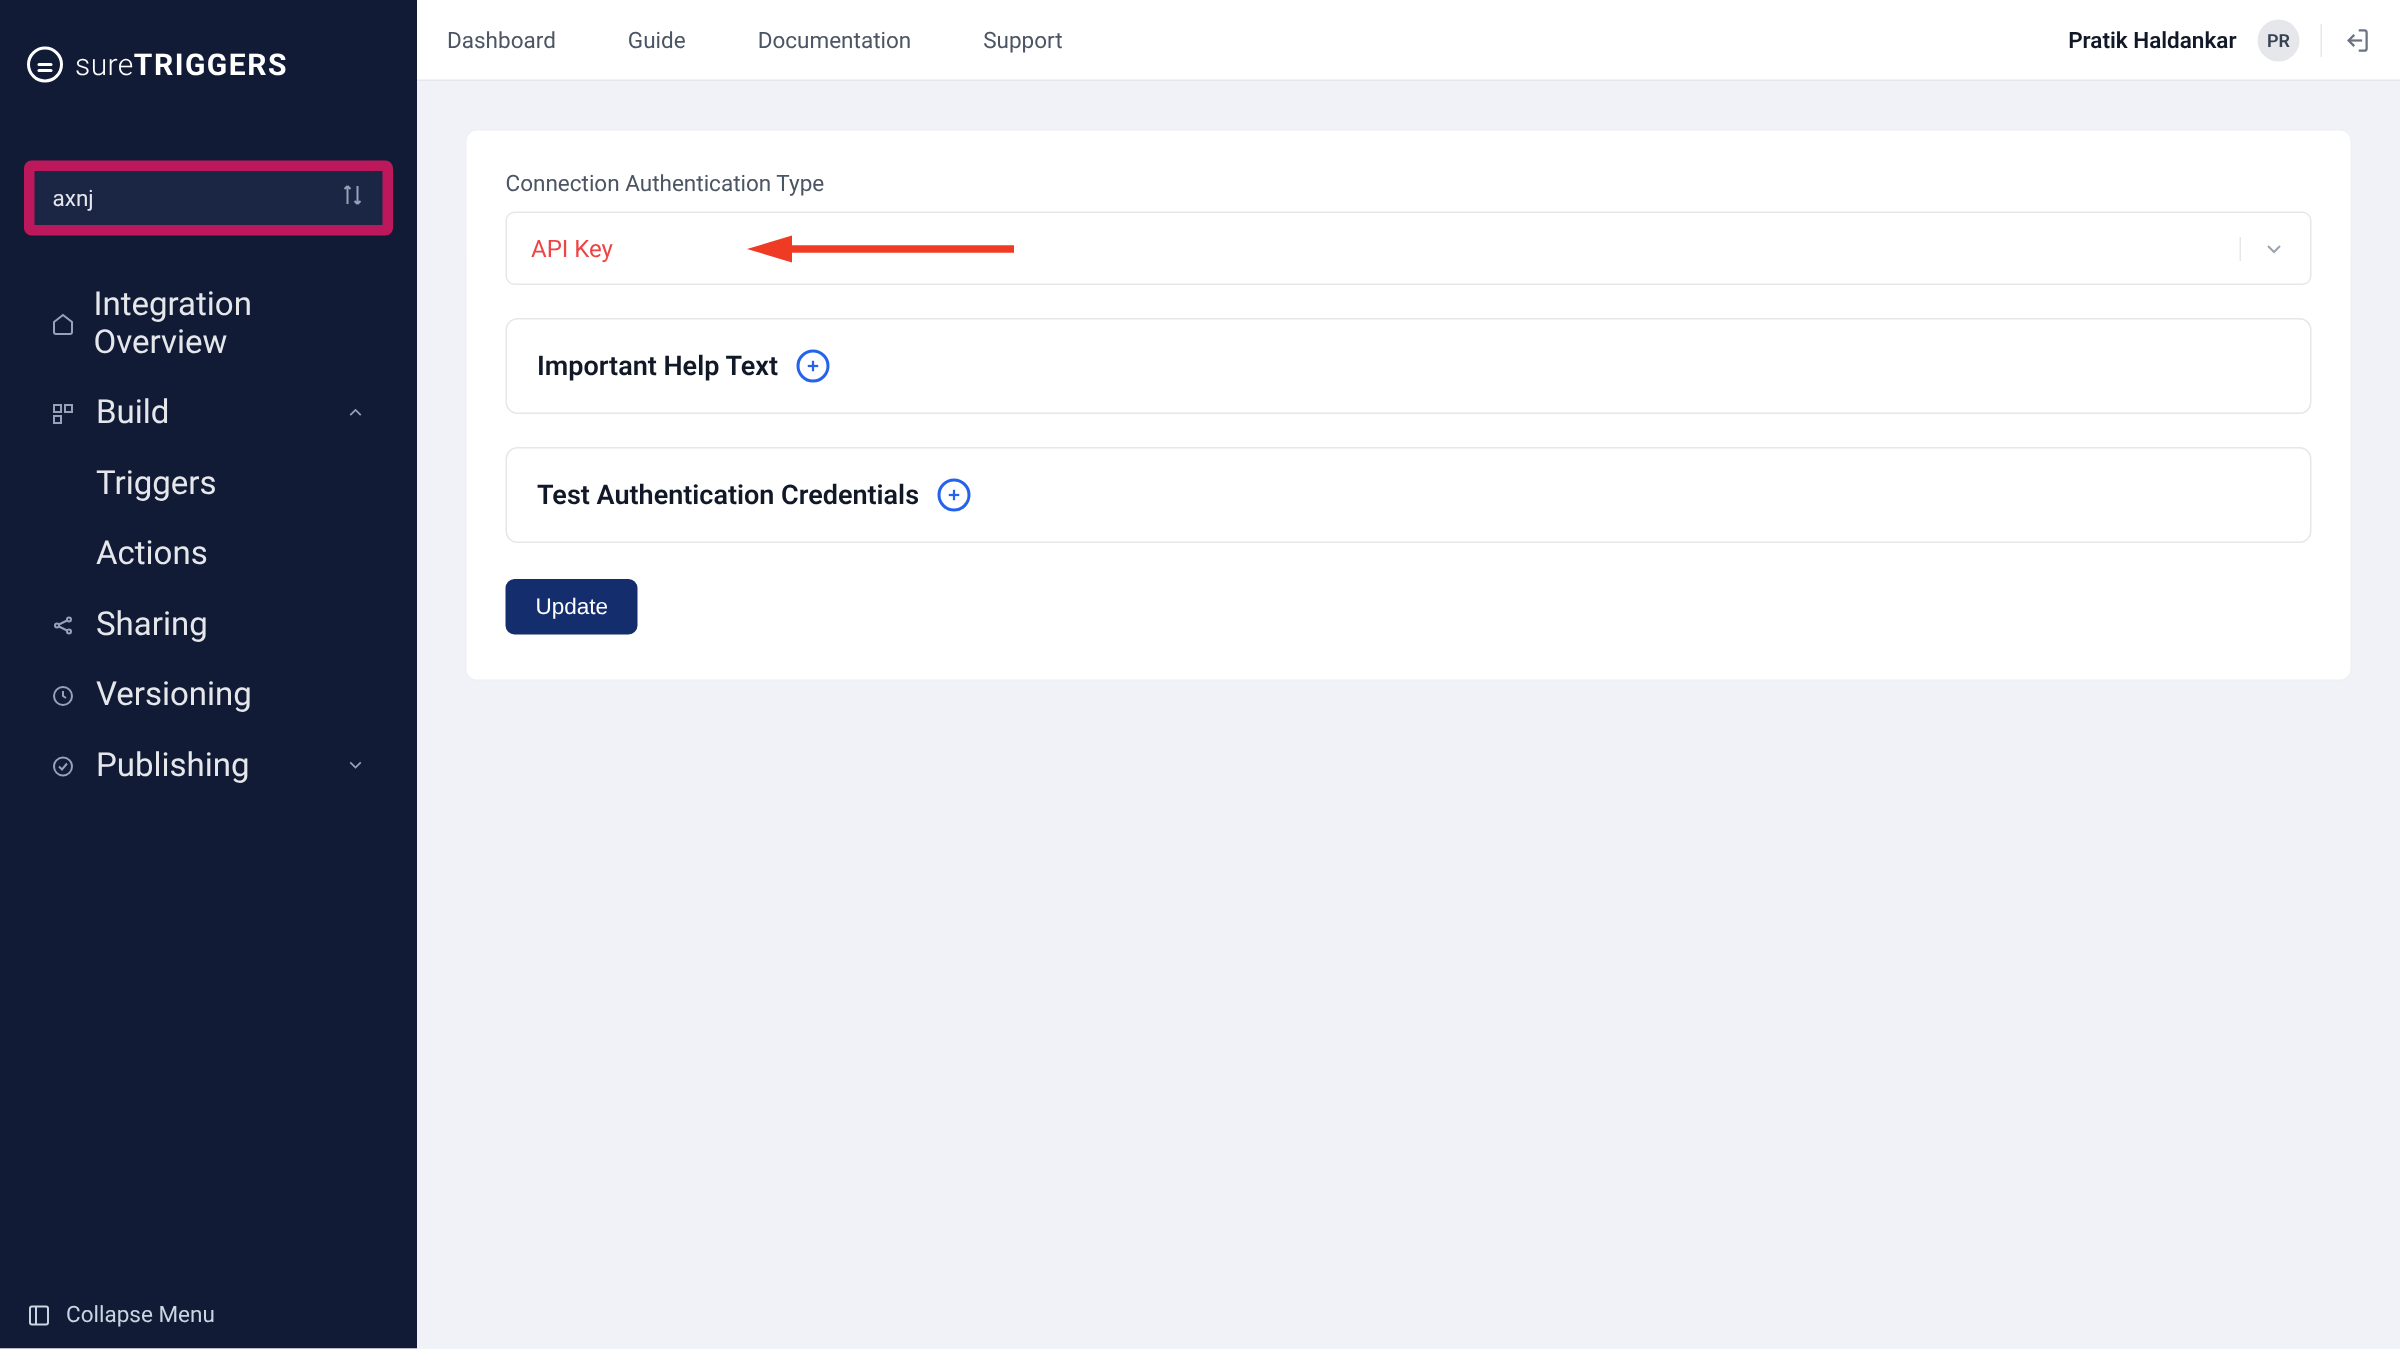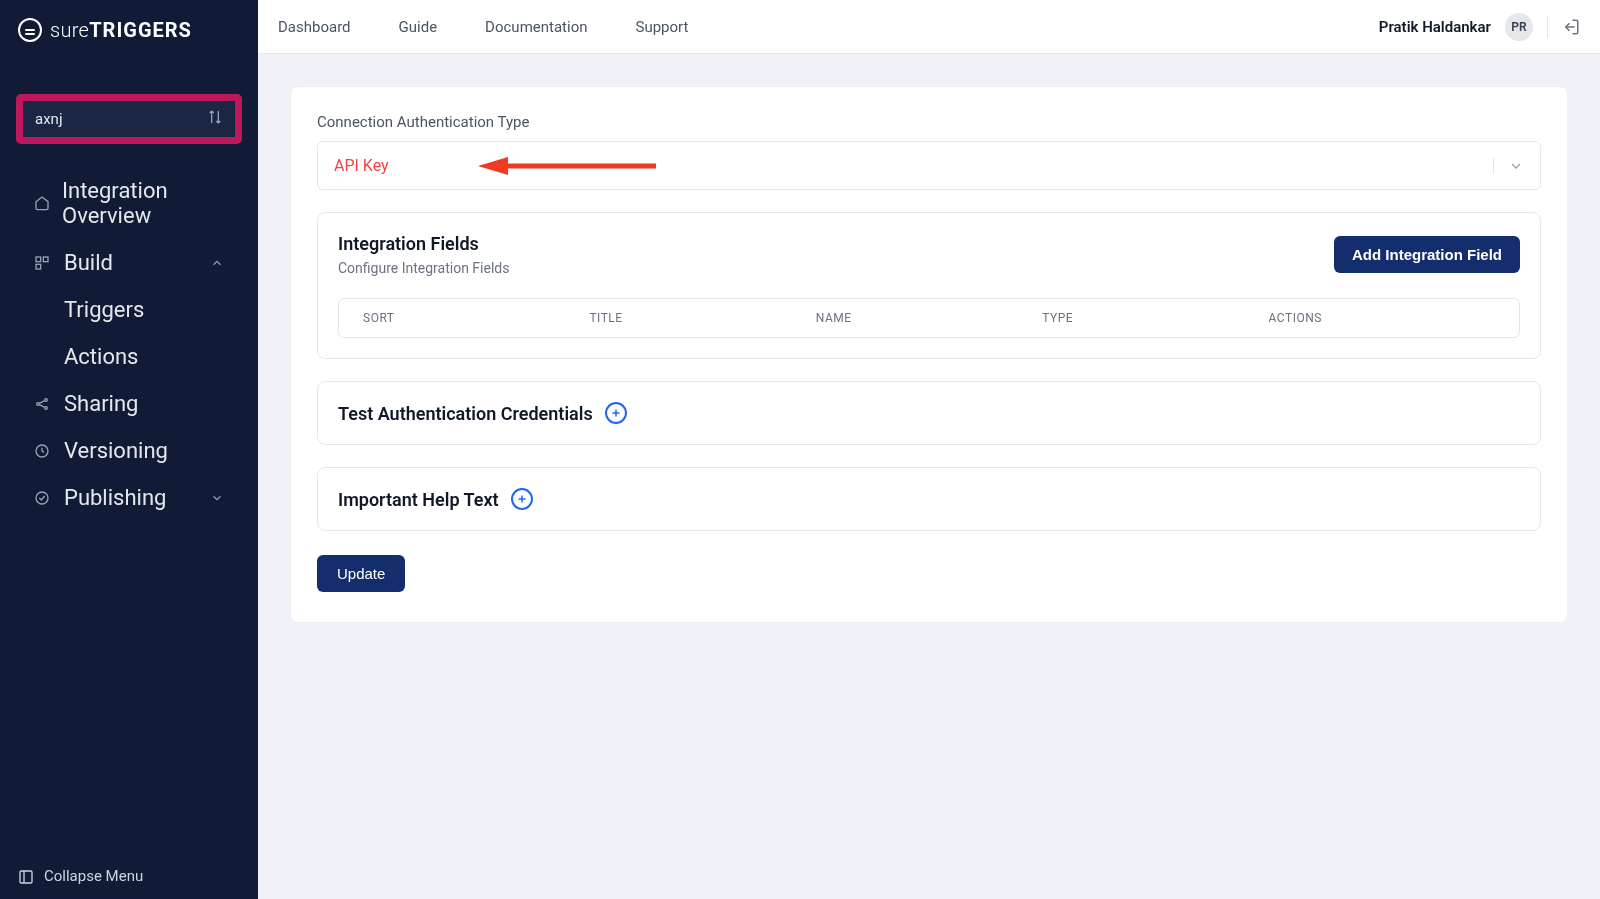--- a/index.html
+++ b/index.html
@@ -1,20 +1,20 @@
 <!DOCTYPE html>
 <html><head>
 <meta charset="utf-8">
 <style>
   * { margin: 0; padding: 0; box-sizing: border-box; }
   body { font-family: -apple-system, BlinkMacSystemFont, 'Segoe UI', Roboto, Helvetica, Arial, sans-serif; background: #f0f2f8; color: #1f2937; width: 1600px; height: 899px; overflow: hidden; }
   .app { display: flex; height: 100%; }
 
   
-  .sidebar { width: 258px; background: #111b36; color: #e5e7eb; display: flex; flex-direction: column; padding-top: 10px; }
+  .sidebar { width: 278px; background: #111b36; color: #e5e7eb; display: flex; flex-direction: column; padding-top: 23px; }
   .logo-row { display: flex; align-items: center; padding: 8px 18px 12px; }
   .logo-mark { width: 24px; height: 24px; border-radius: 50%; border: 2px solid #fff; margin-right: 8px; display:flex; align-items:center; justify-content:center; }
   .logo-mark::before { content:""; width: 10px; height: 2px; background:#fff; border-radius:2px; box-shadow:0 4px 0 #fff; }
   .logo-text { font-size: 20px; font-weight: 300; letter-spacing: .3px; color:#fff; }
   .logo-text b { font-weight: 700; letter-spacing: 1px; }
   .search-wrap { padding: 0 16px 12px; }
   .search-box { display:flex; align-items:center; background: #1b2644; border: 7px solid #be185d; border-radius: 5px; padding: 8px 12px; margin-top: 40px; }
   .search-box .val { flex:1; color:#e5e7eb; font-size:15px; }
   .sort-icon { color:#94a3b8; }
 
@@ -197,60 +197,42 @@
             <line x1="30" y1="11" x2="178" y2="11" stroke="#ef3a24" stroke-width="5"></line>
             <polygon points="0,11 30,2 30,20" fill="#ef3a24"></polygon>
           </svg>
           <span class="select-chev">
             <svg width="16" height="16" viewBox="0 0 24 24" fill="none" stroke="currentColor" stroke-width="2">
                 <polyline points="6 9 12 15 18 9"></polyline>
               </svg>
           </span>
         </div>
 
+
         <div class="panel">
-          <div class="panel-head">
-            <div>
-              <div class="panel-title">Integration Fields</div>
-              <div class="panel-sub">Configure Integration Fields</div>
-            </div>
-            <button class="btn-primary" style="margin-left:auto">Add Integration Field</button>
-          </div>
-          <div class="tbl">
-            <div class="tbl-row">
-              <div>SORT</div>
-              <div>TITLE</div>
-              <div>NAME</div>
-              <div>TYPE</div>
-              <div>ACTIONS</div>
-            </div>
+          <div class="row-title">
+            <span class="panel-title">Important Help Text</span>
+            <span class="plus-circle">
+              <svg width="12" height="12" viewBox="0 0 24 24" fill="none" stroke="currentColor" stroke-width="3">
+                  <line x1="12" y1="5" x2="12" y2="19"></line>
+                  <line x1="5" y1="12" x2="19" y2="12"></line>
+                </svg>
+            </span>
           </div>
         </div>
 
         <div class="panel">
           <div class="row-title">
             <span class="panel-title">Test Authentication Credentials</span>
             <span class="plus-circle">
               <svg width="12" height="12" viewBox="0 0 24 24" fill="none" stroke="currentColor" stroke-width="3">
                   <line x1="12" y1="5" x2="12" y2="19"></line>
                   <line x1="5" y1="12" x2="19" y2="12"></line>
                 </svg>
             </span>
           </div>
         </div>
 
-        <div class="panel">
-          <div class="row-title">
-            <span class="panel-title">Important Help Text</span>
-            <span class="plus-circle">
-              <svg width="12" height="12" viewBox="0 0 24 24" fill="none" stroke="currentColor" stroke-width="3">
-                  <line x1="12" y1="5" x2="12" y2="19"></line>
-                  <line x1="5" y1="12" x2="19" y2="12"></line>
-                </svg>
-            </span>
-          </div>
-        </div>
-
         <button class="btn-submit">Update</button>
       </div>
     </div>
   </div>
 </div>
 
 </body></html>

